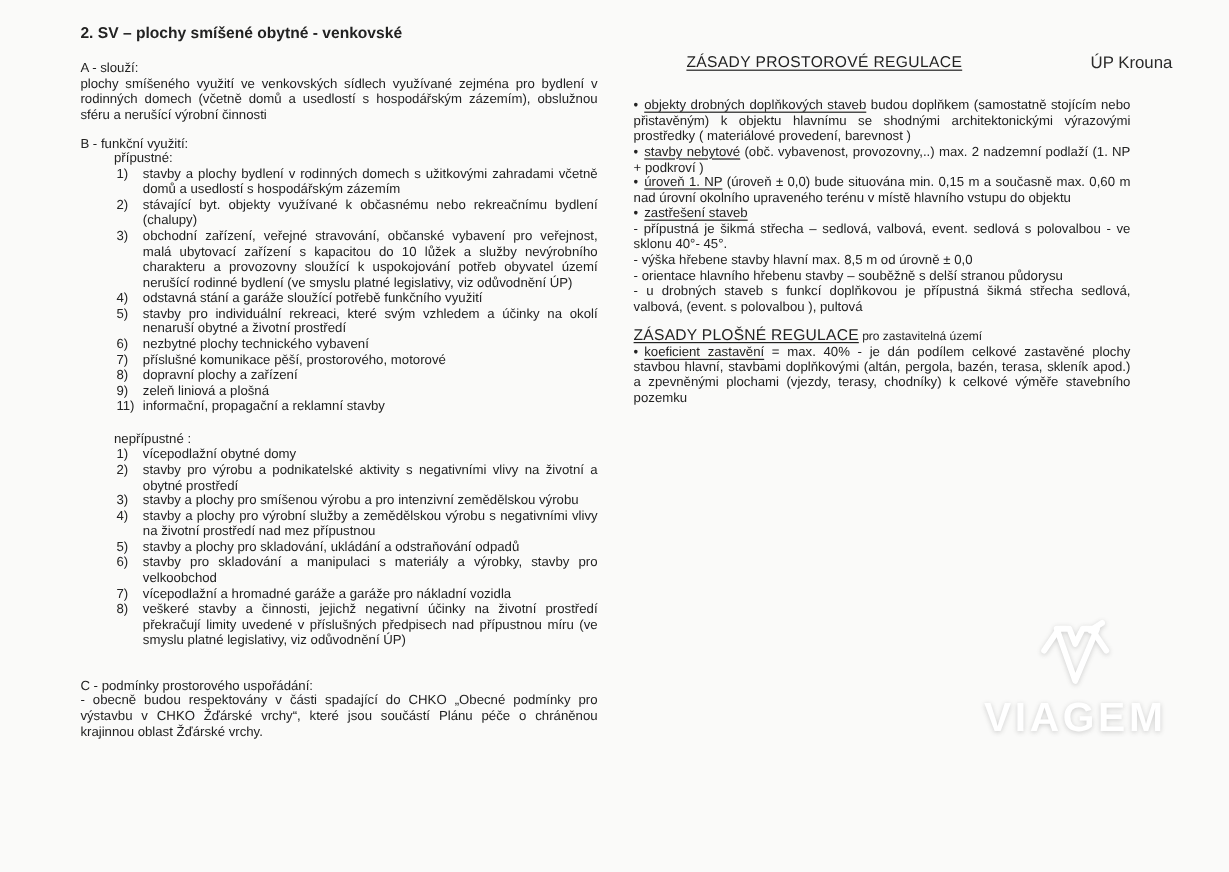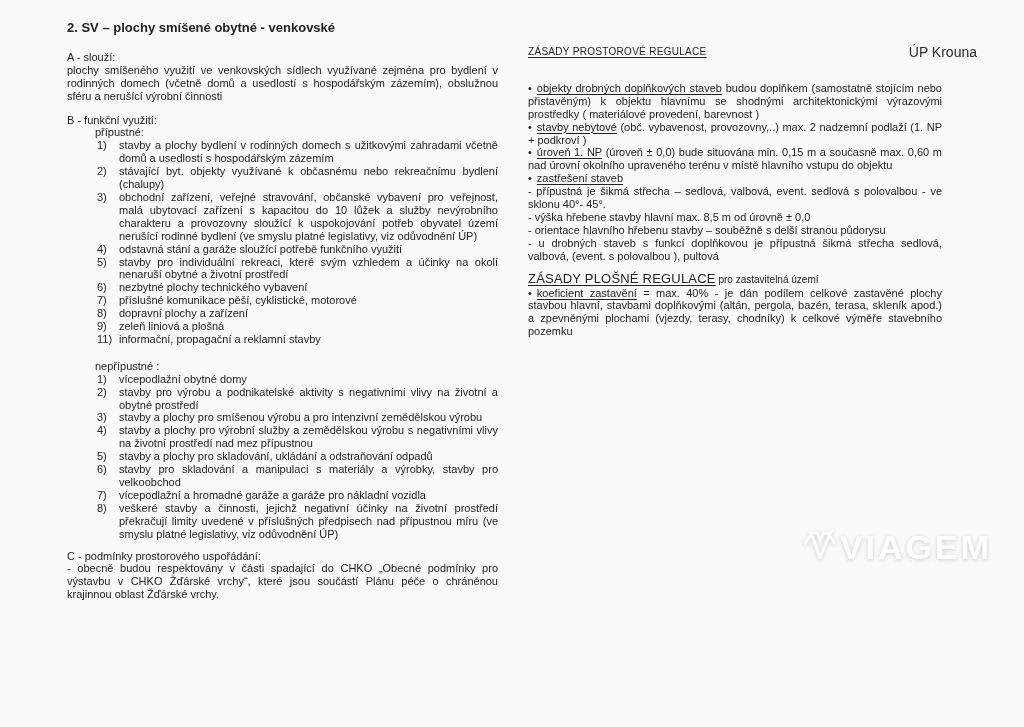--- a/index.html
+++ b/index.html
@@ -17,49 +17,49 @@
   .u { text-decoration: underline; text-underline-offset: 2px; }
 
   
   .col-left {
     position: absolute; left: 67px; top: 22px; width: 431px;
     font-size: 11px; line-height: 12.9px;
   }
   .doc-title { font-weight: bold; font-size: 13px; margin-bottom: 16px; }
   .mt-b  { margin-top: 11px; }
   .mt-np { margin-top: 14px; }
-  .mt-c  { margin-top: 9px; }
+  .mt-c  { margin-top: 25px; }
   .indent1 { padding-left: 28px; }
   .li { display: flex; }
   .li .num { flex: none; width: 24px; padding-left: 2px; }
   .li .litext { flex: 1; text-align: justify; }
   .list { padding-left: 28px; }
 
   
   .col-right {
     position: absolute; left: 528px; top: 46px; width: 414px;
     font-size: 11px; line-height: 12.9px;
   }
-  .rhead { font-size: 10px; letter-spacing: 0.3px; margin-bottom: 23px; }
+  .rhead { font-size: 13px; letter-spacing: 0.3px; margin-bottom: 23px; margin-left: 44px; }
   .rhead2 { font-size: 13px; letter-spacing: 0.2px; margin-top: 10px; }
   .rhead2 .suffix { font-size: 10px; letter-spacing: 0; }
   .rp { text-align: justify; }
   .gap-before { margin-top: 13px; }
   .bullet { display: inline-block; margin-right: 5px; }
 
   
   .corner {
     position: absolute; top: 44px; right: 47px;
     font-size: 14px; color: #2a2a2a;
   }
 
   
   .watermark {
     position: absolute; left: 800px; top: 516px; width: 192px;
-    display: flex; align-items: center;
+    display: flex; flex-direction: column; align-items: center;
     color: #ffffff;
     filter: drop-shadow(0 1px 2px rgba(150,150,150,0.45));
     pointer-events: none;
   }
   .wm-text {
     margin-top: 5px;
     font-size: 34px; font-weight: bold; letter-spacing: 3px;
     color: #ffffff;
   }
 </style>
@@ -97,21 +97,21 @@
     <div class="li">
         <span class="num">5)</span>
         <span class="litext">stavby pro individuální rekreaci, které svým vzhledem a účinky na okolí nenaruší obytné a životní prostředí</span>
       </div>
     <div class="li">
         <span class="num">6)</span>
         <span class="litext">nezbytné plochy technického vybavení</span>
       </div>
     <div class="li">
         <span class="num">7)</span>
-        <span class="litext">příslušné komunikace pěší, cyklistické, motorové</span>
+        <span class="litext">příslušné komunikace pěší, prostorového, motorové</span>
       </div>
     <div class="li">
         <span class="num">8)</span>
         <span class="litext">dopravní plochy a zařízení</span>
       </div>
     <div class="li">
         <span class="num">9)</span>
         <span class="litext">zeleň liniová a plošná</span>
       </div>
     <div class="li">

